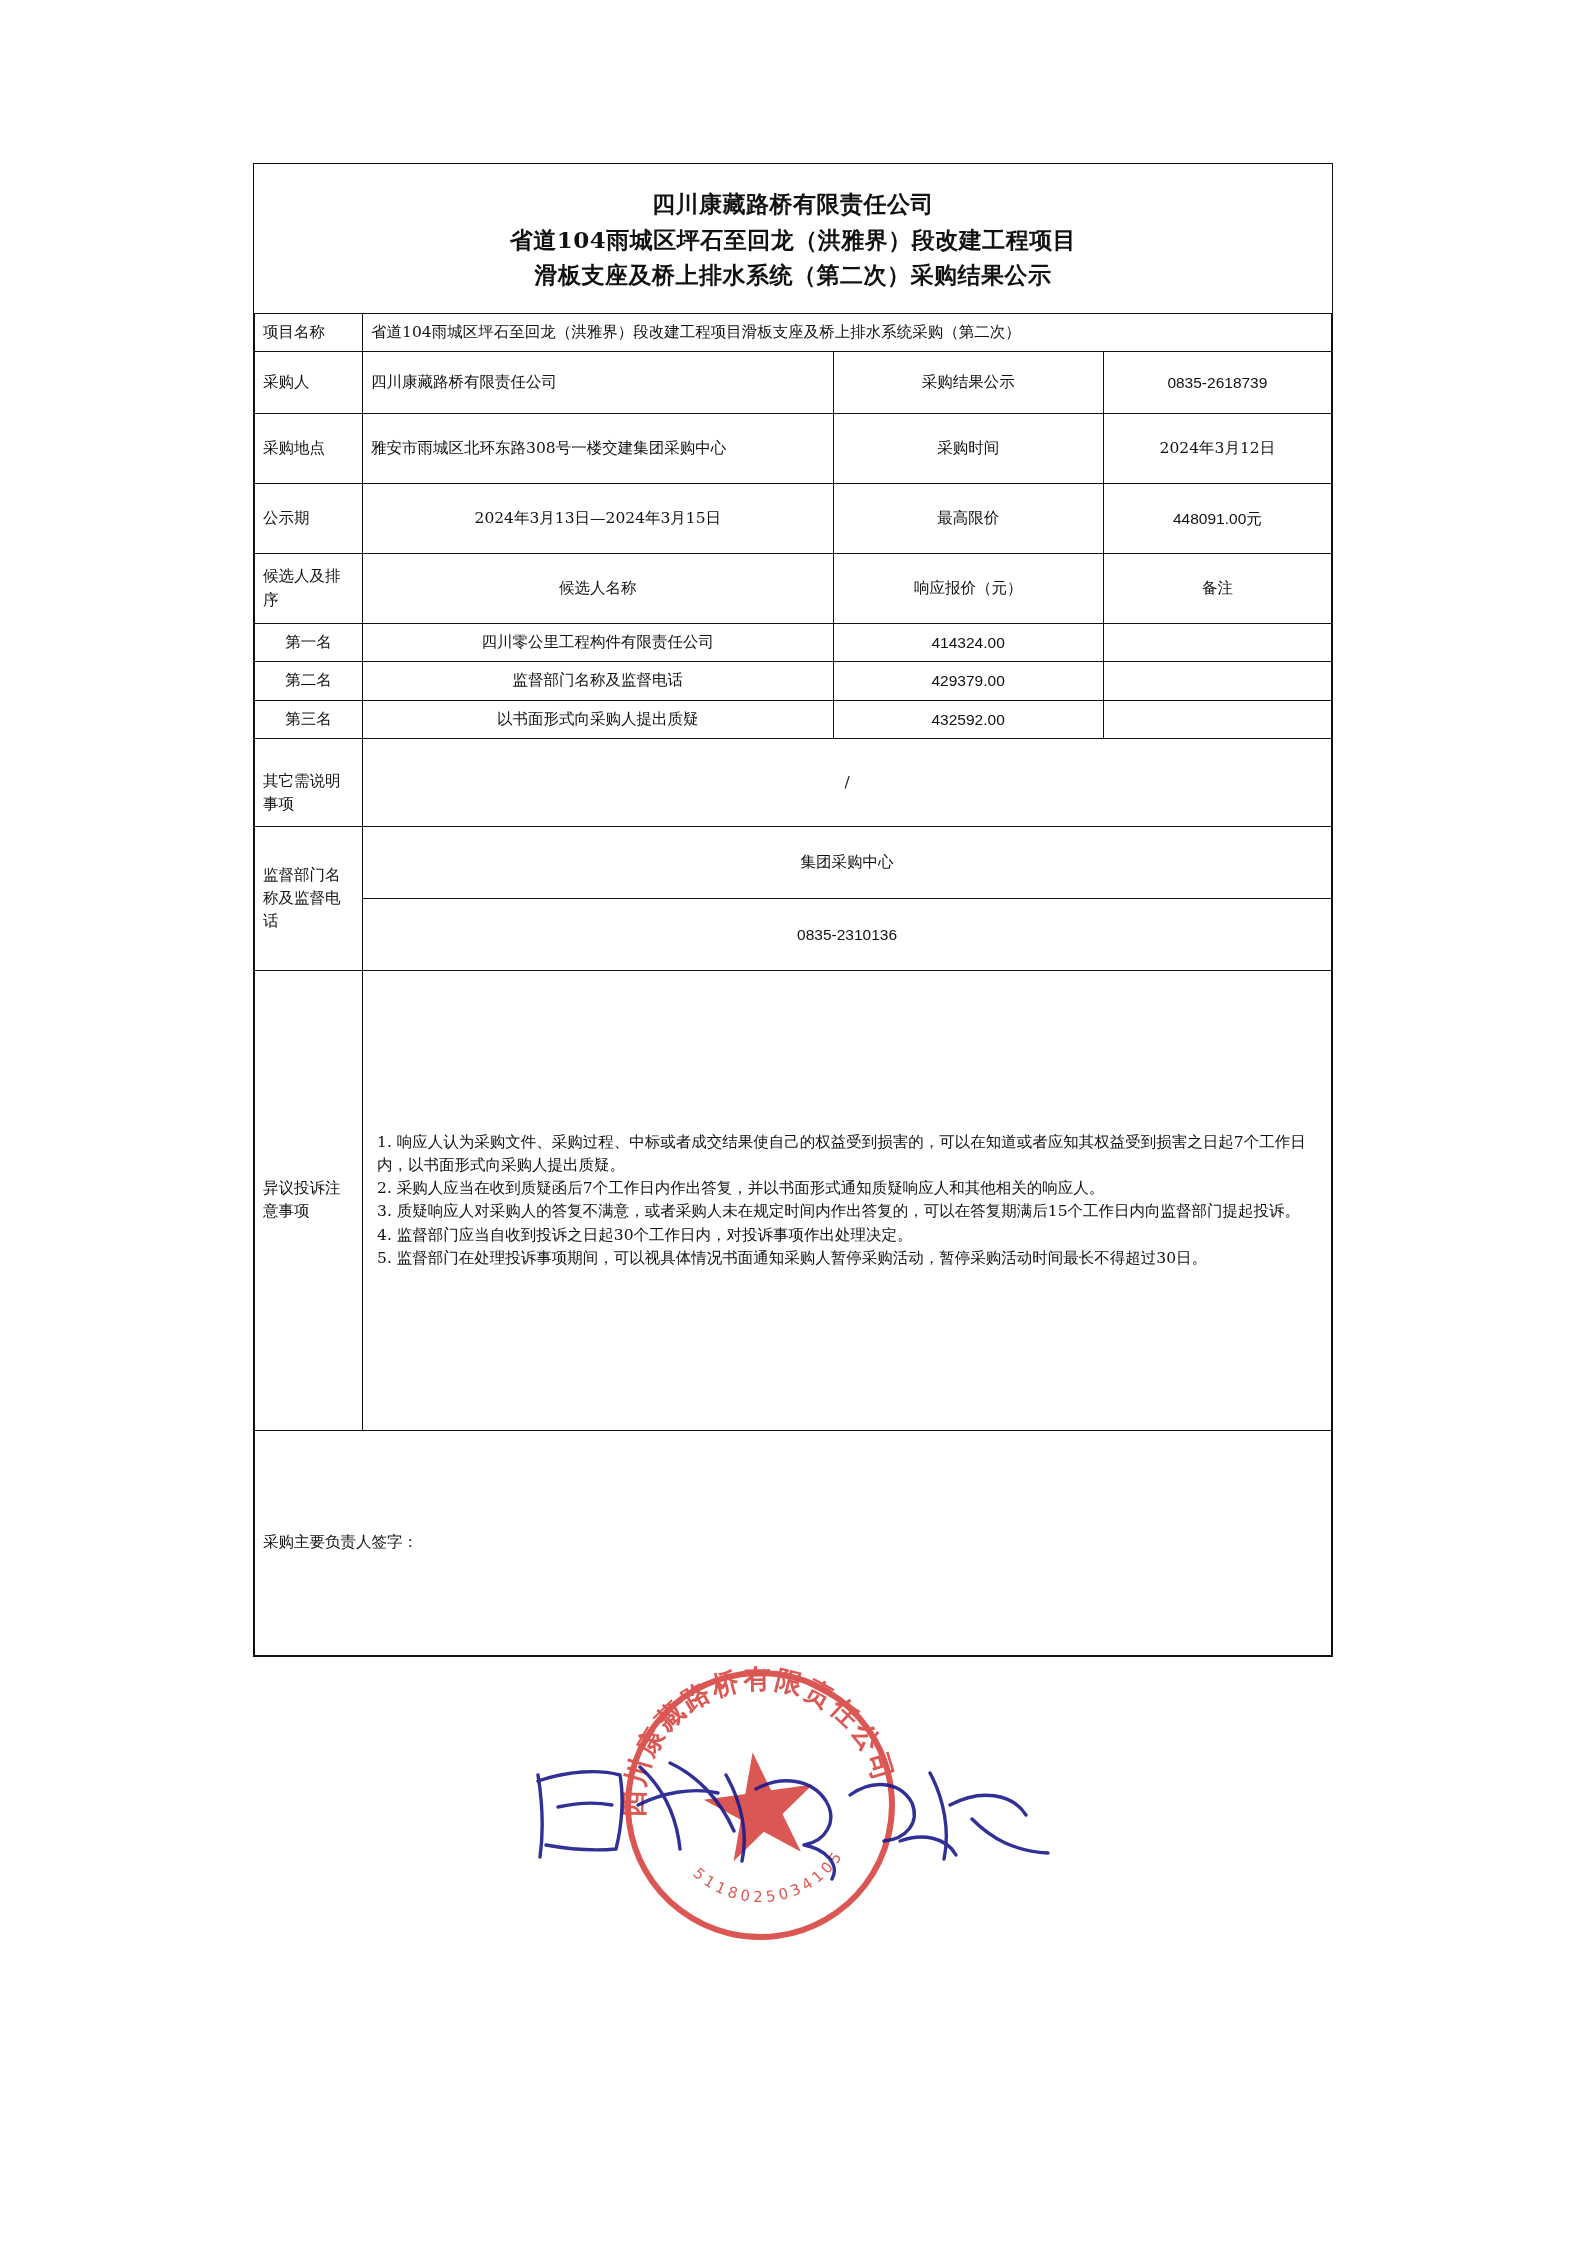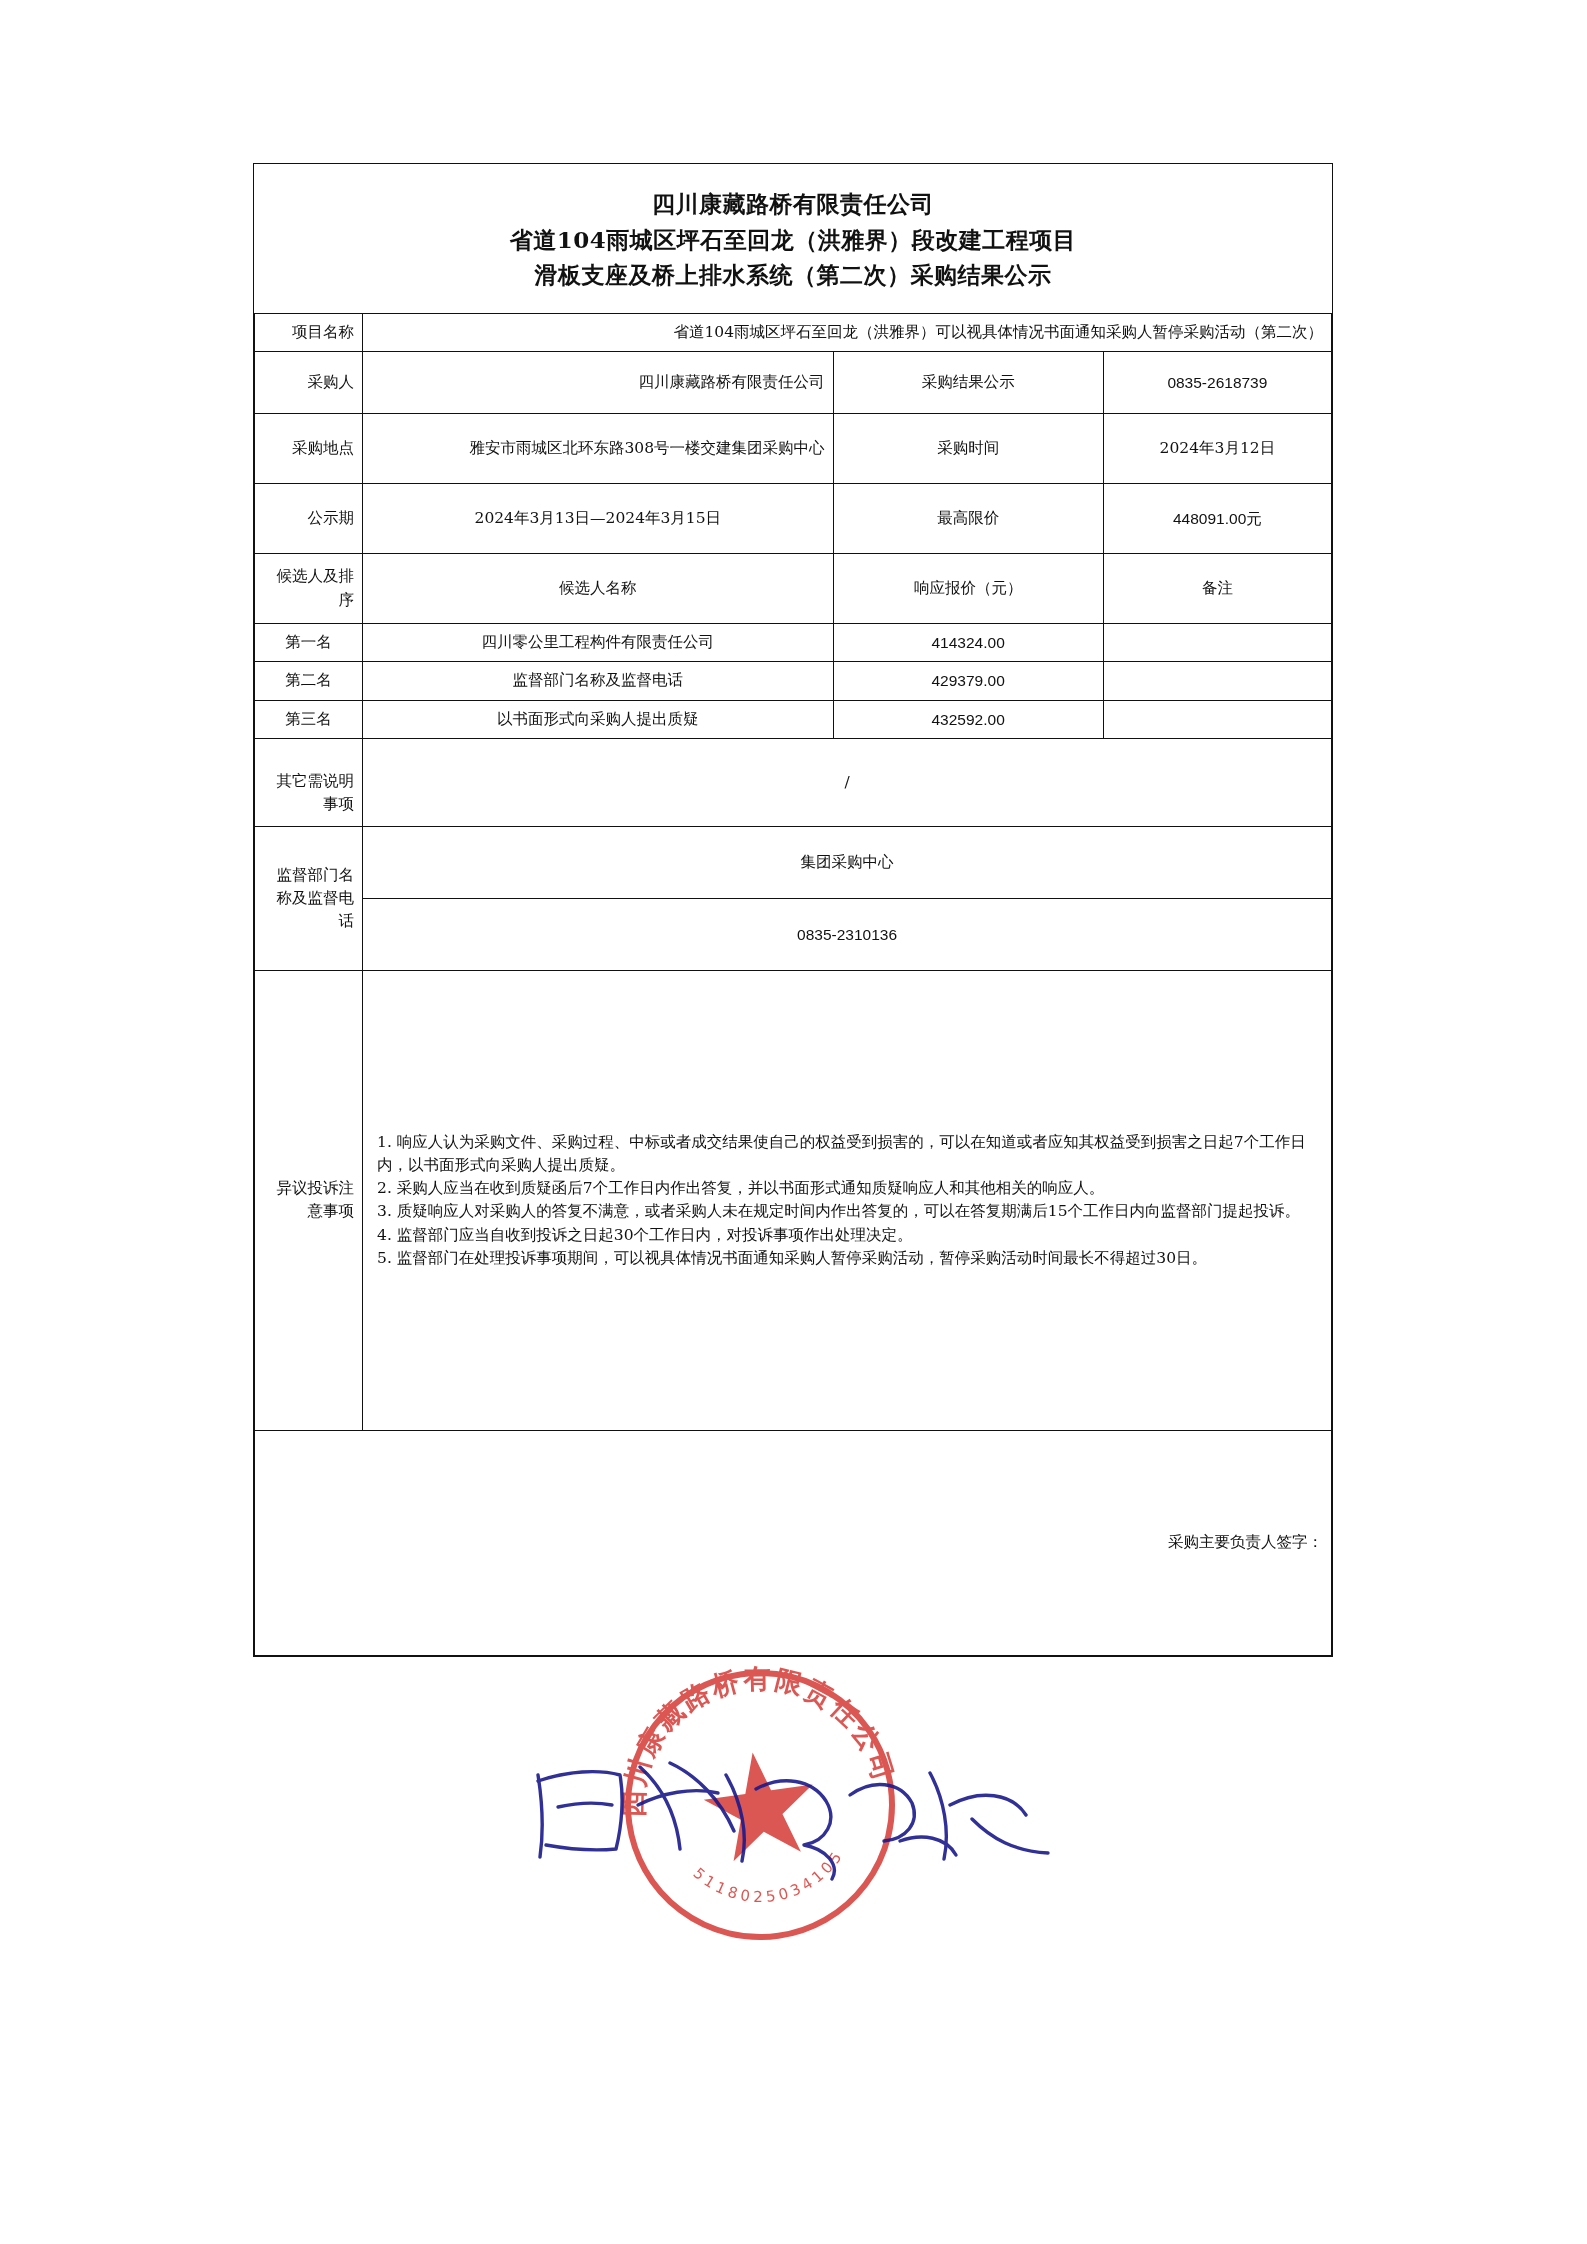--- a/index.html
+++ b/index.html
@@ -52,21 +52,21 @@
     font-weight: bold;
     font-size: 23px;
     letter-spacing: 0.5px;
     line-height: 1.55;
   }
   .lbl {
     width: 108px;
     vertical-align: middle;
   }
   .center { text-align: center; }
-  .left { text-align: right; margin-left: 40px; }
+  .left { text-align: left; margin-left: 40px; }
   .cell-top { vertical-align: top; }
   .notes-cell {
     font-size: 15px;
     line-height: 1.72;
     text-align: left;
     padding: 18px 14px 18px 14px !important;
   }
   .notes-cell p { margin: 0; }
   .sign-row td {
     height: 210px;
@@ -115,21 +115,21 @@
         <tr>
           <td class="title-cell" colspan="4">
             <div class="title-line">四川康藏路桥有限责任公司</div>
             <div class="title-line">省道104雨城区坪石至回龙（洪雅界）段改建工程项目</div>
             <div class="title-line">滑板支座及桥上排水系统（第二次）采购结果公示</div>
           </td>
         </tr>
 
         <tr>
           <td class="lbl left">项目名称</td>
-          <td class="left" colspan="3">省道104雨城区坪石至回龙（洪雅界）可以视具体情况书面通知采购人暂停采购活动（第二次）</td>
+          <td class="left" colspan="3">省道104雨城区坪石至回龙（洪雅界）段改建工程项目滑板支座及桥上排水系统采购（第二次）</td>
         </tr>
 
         <tr class="tall-1">
           <td class="lbl left">采购人</td>
           <td class="left">四川康藏路桥有限责任公司</td>
           <td class="center">采购结果公示</td>
           <td class="center mono-num">0835-2618739</td>
         </tr>
 
         <tr class="tall-2">

